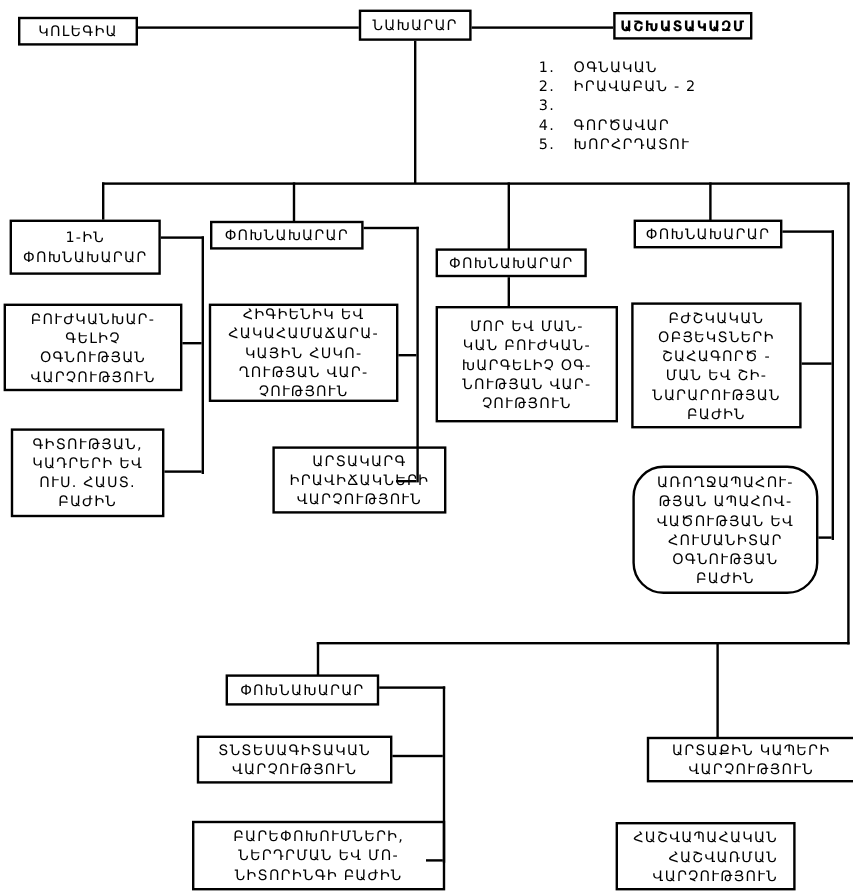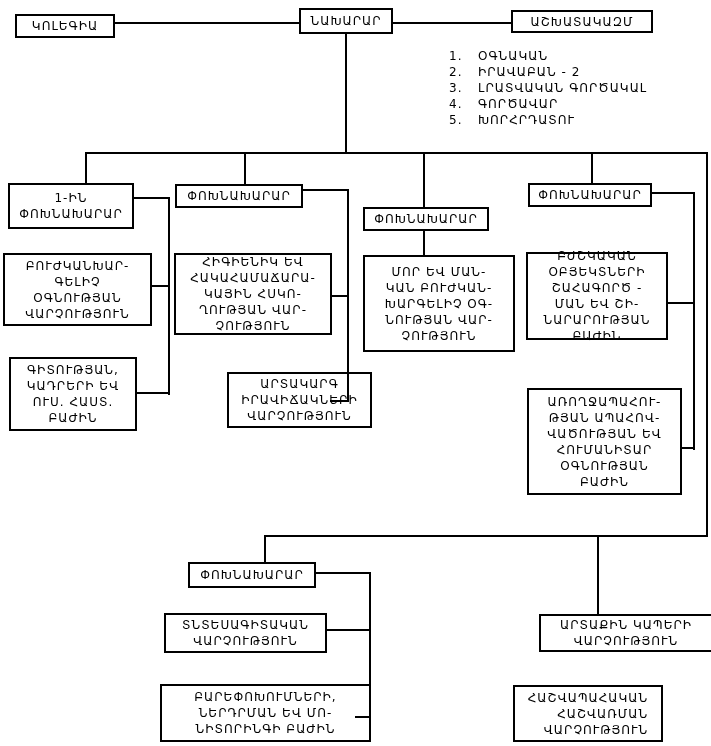--- a/index.html
+++ b/index.html
@@ -15,32 +15,32 @@
     font-size:12px;line-height:16px;letter-spacing:1px;
     box-sizing:border-box;
   }
   .line{position:absolute;background:#000;}
   .list{position:absolute;left:449px;top:48px;font-size:12px;letter-spacing:1px;}
   .list .li{display:flex;height:16px;align-items:center;}
   .list .num{width:29px;}
   
   #n-kolegia        {left:15px;  top:14px;  width:100px; height:24px;}
   #n-minister       {left:299px; top:8px;   width:94px;  height:26px;}
-  #n-staff          {left:511px; top:10px;  width:142px; height:23px;}
+  #n-staff          {left:511px; top:10px;  width:116px; height:23px;font-weight:bold;}
   #n-deputy1        {left:8px;   top:183px; width:126px; height:46px;}
   #n-deputy2        {left:175px; top:184px; width:128px; height:24px;}
   #n-deputy3        {left:363px; top:207px; width:126px; height:24px;}
   #n-deputy4        {left:528px; top:183px; width:124px; height:24px;}
   #n-medprev        {left:3px;   top:253px; width:149px; height:73px;}
   #n-science        {left:9px;   top:357px; width:128px; height:74px;}
   #n-hygiene        {left:174px; top:253px; width:158px; height:82px;}
   #n-emergency      {left:185px; top:372px; width:145px; height:56px;margin-left:42px;}
   #n-motherchild    {left:363px; top:255px; width:152px; height:97px;}
-  #n-medobjects     {left:526px; top:252px; width:142px; height:88px;}
-  #n-healthsec      {left:527px; top:388px; width:155px; height:107px;}
+  #n-medobjects     {left:526px; top:252px; width:142px; height:105px;}
+  #n-healthsec      {left:527px; top:388px; width:155px; height:107px;border-radius:26px;}
   #n-deputy5        {left:188px; top:562px; width:128px; height:26px;}
   #n-economic       {left:164px; top:613px; width:163px; height:40px;}
   #n-reforms        {left:160px; top:684px; width:211px; height:58px;}
   #n-foreign        {left:511px; top:614px; width:174px; height:38px;margin-left:28px;}
   #n-accounting     {left:513px; top:685px; width:150px; height:57px;text-align:right;}
 </style>
 </head>
 <body>
 
 <div class="canvas">
@@ -53,21 +53,20 @@
     <div class="li">
         <span class="num">1.</span>
         <span>ՕԳՆԱԿԱՆ</span>
       </div>
     <div class="li">
         <span class="num">2.</span>
         <span>ԻՐԱՎԱԲԱՆ - 2</span>
       </div>
     <div class="li">
         <span class="num">3.</span>
-        <span>ԼՐԱՏՎԱԿԱՆ ԳՈՐԾԱԿԱԼ</span>
       </div>
     <div class="li">
         <span class="num">4.</span>
         <span>ԳՈՐԾԱՎԱՐ</span>
       </div>
     <div class="li">
         <span class="num">5.</span>
         <span>ԽՈՐՀՐԴԱՏՈՒ</span>
       </div>
   </div>

